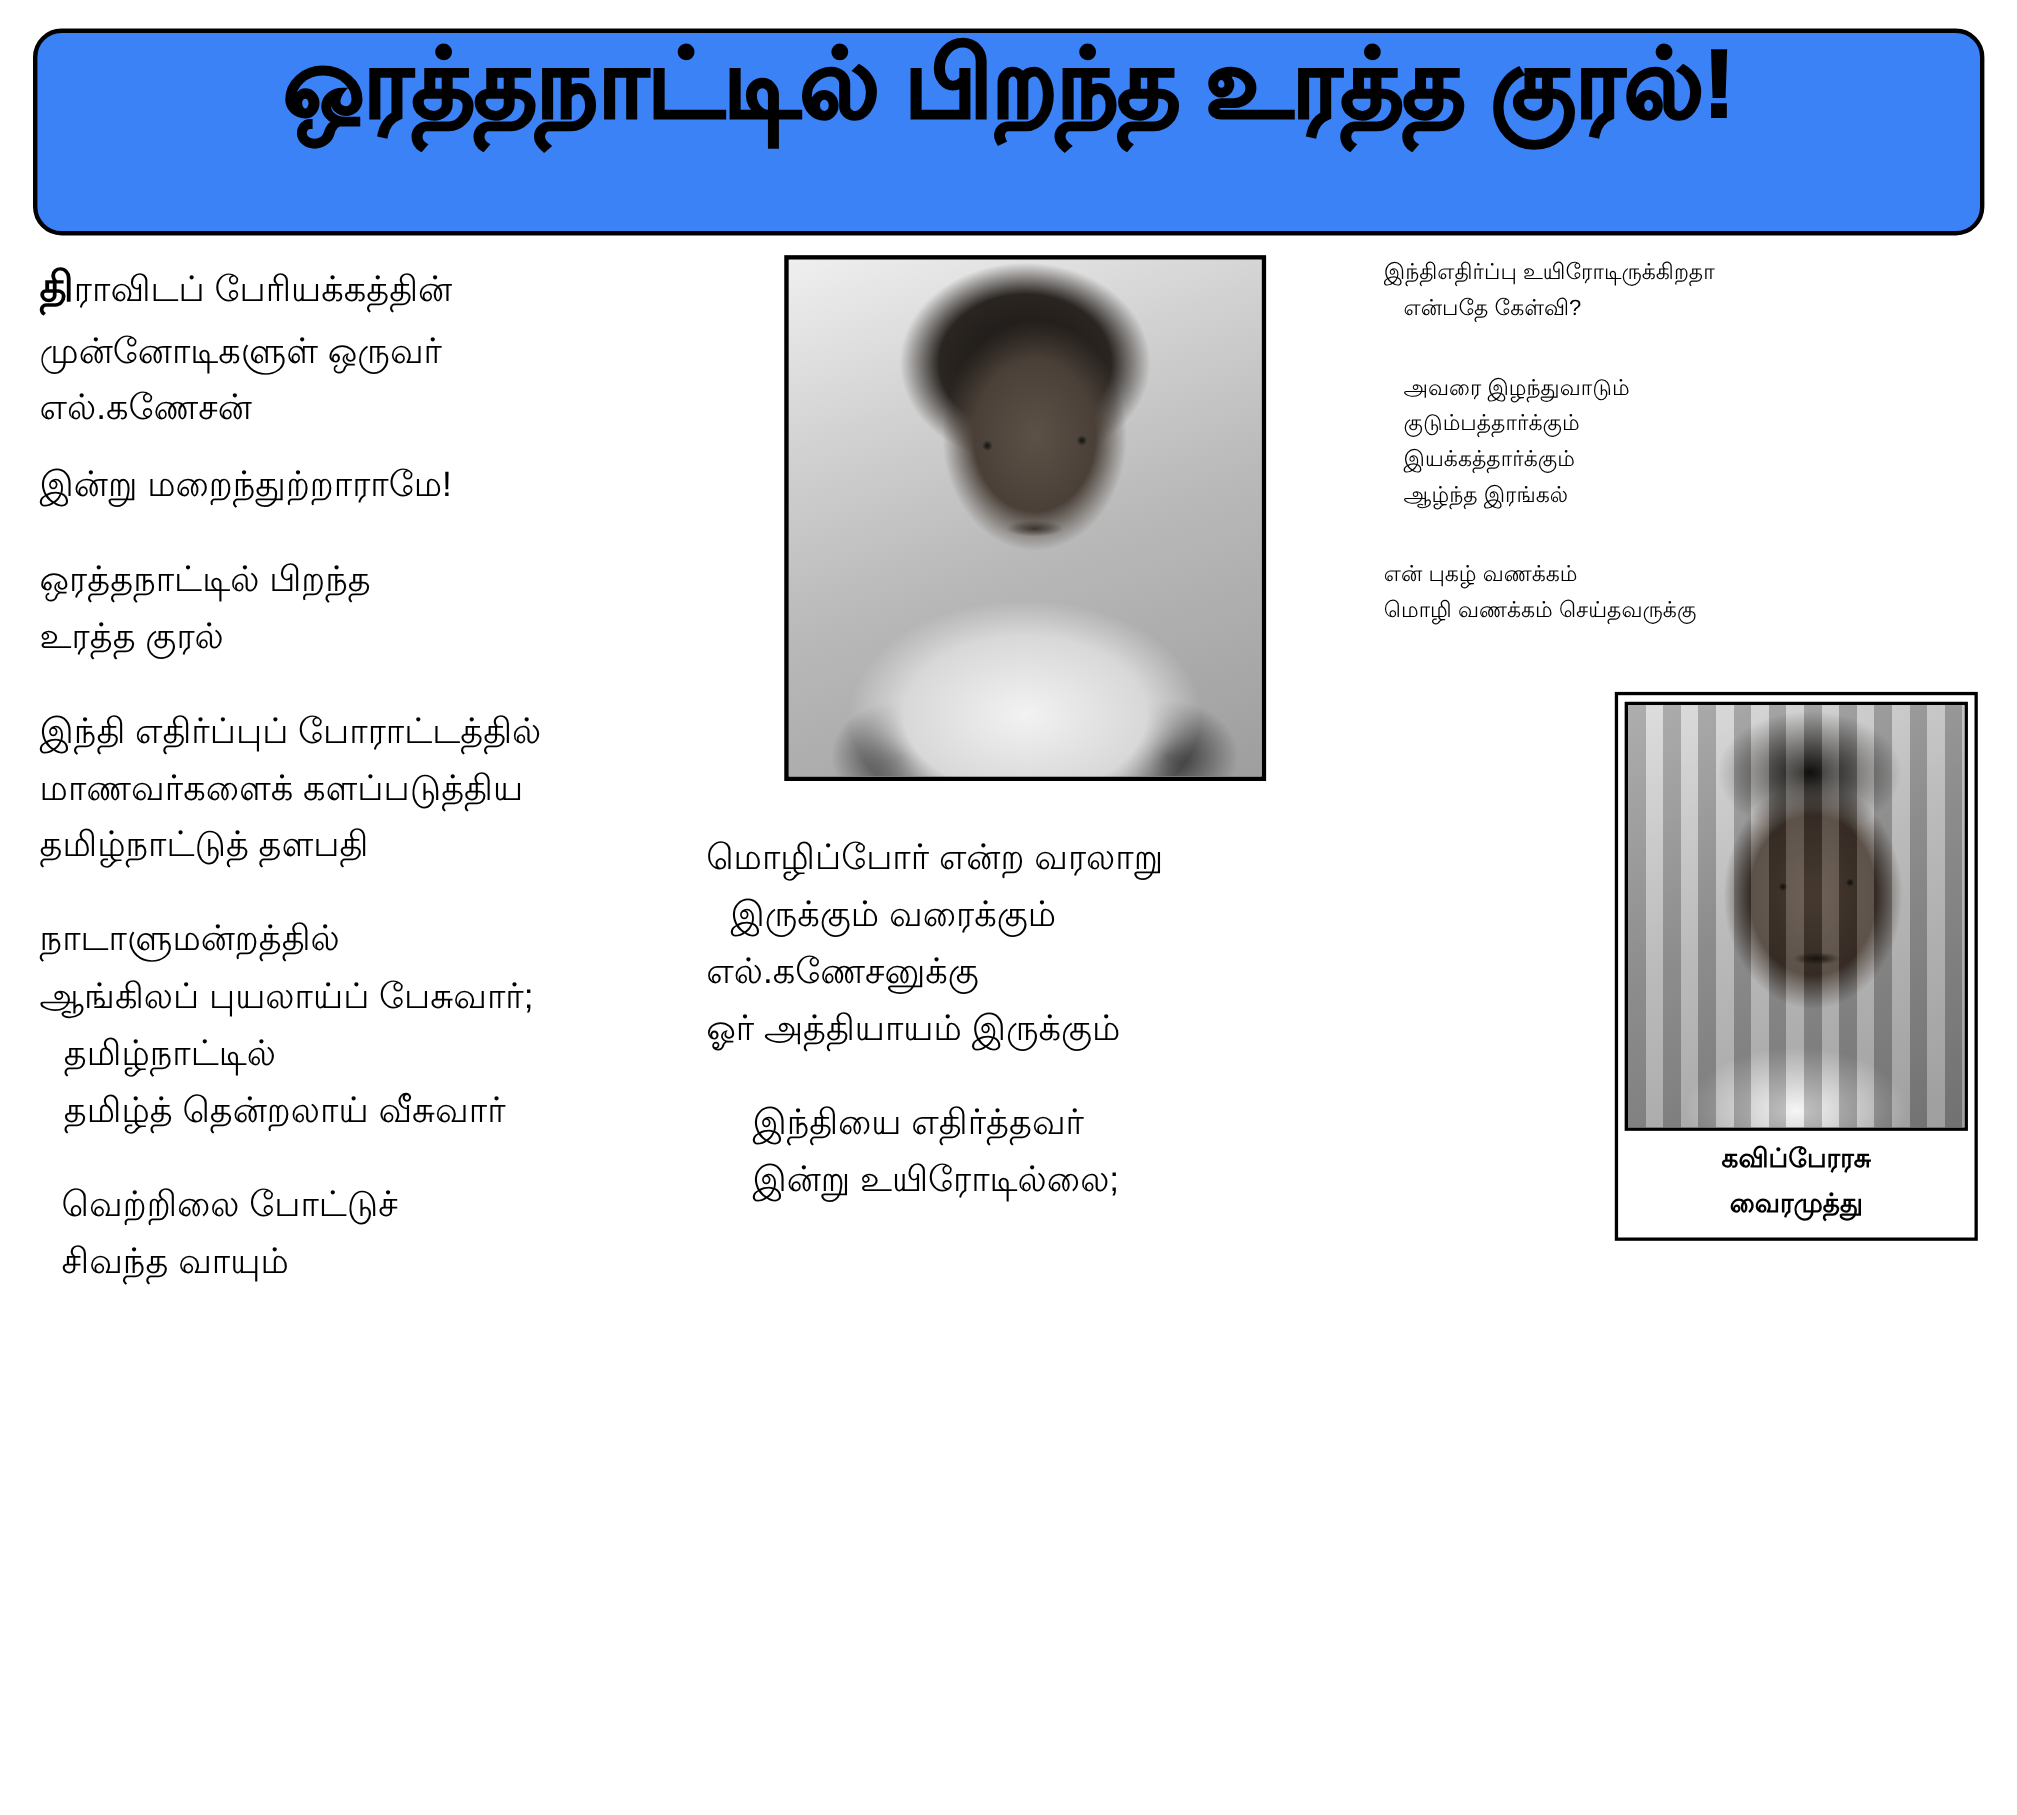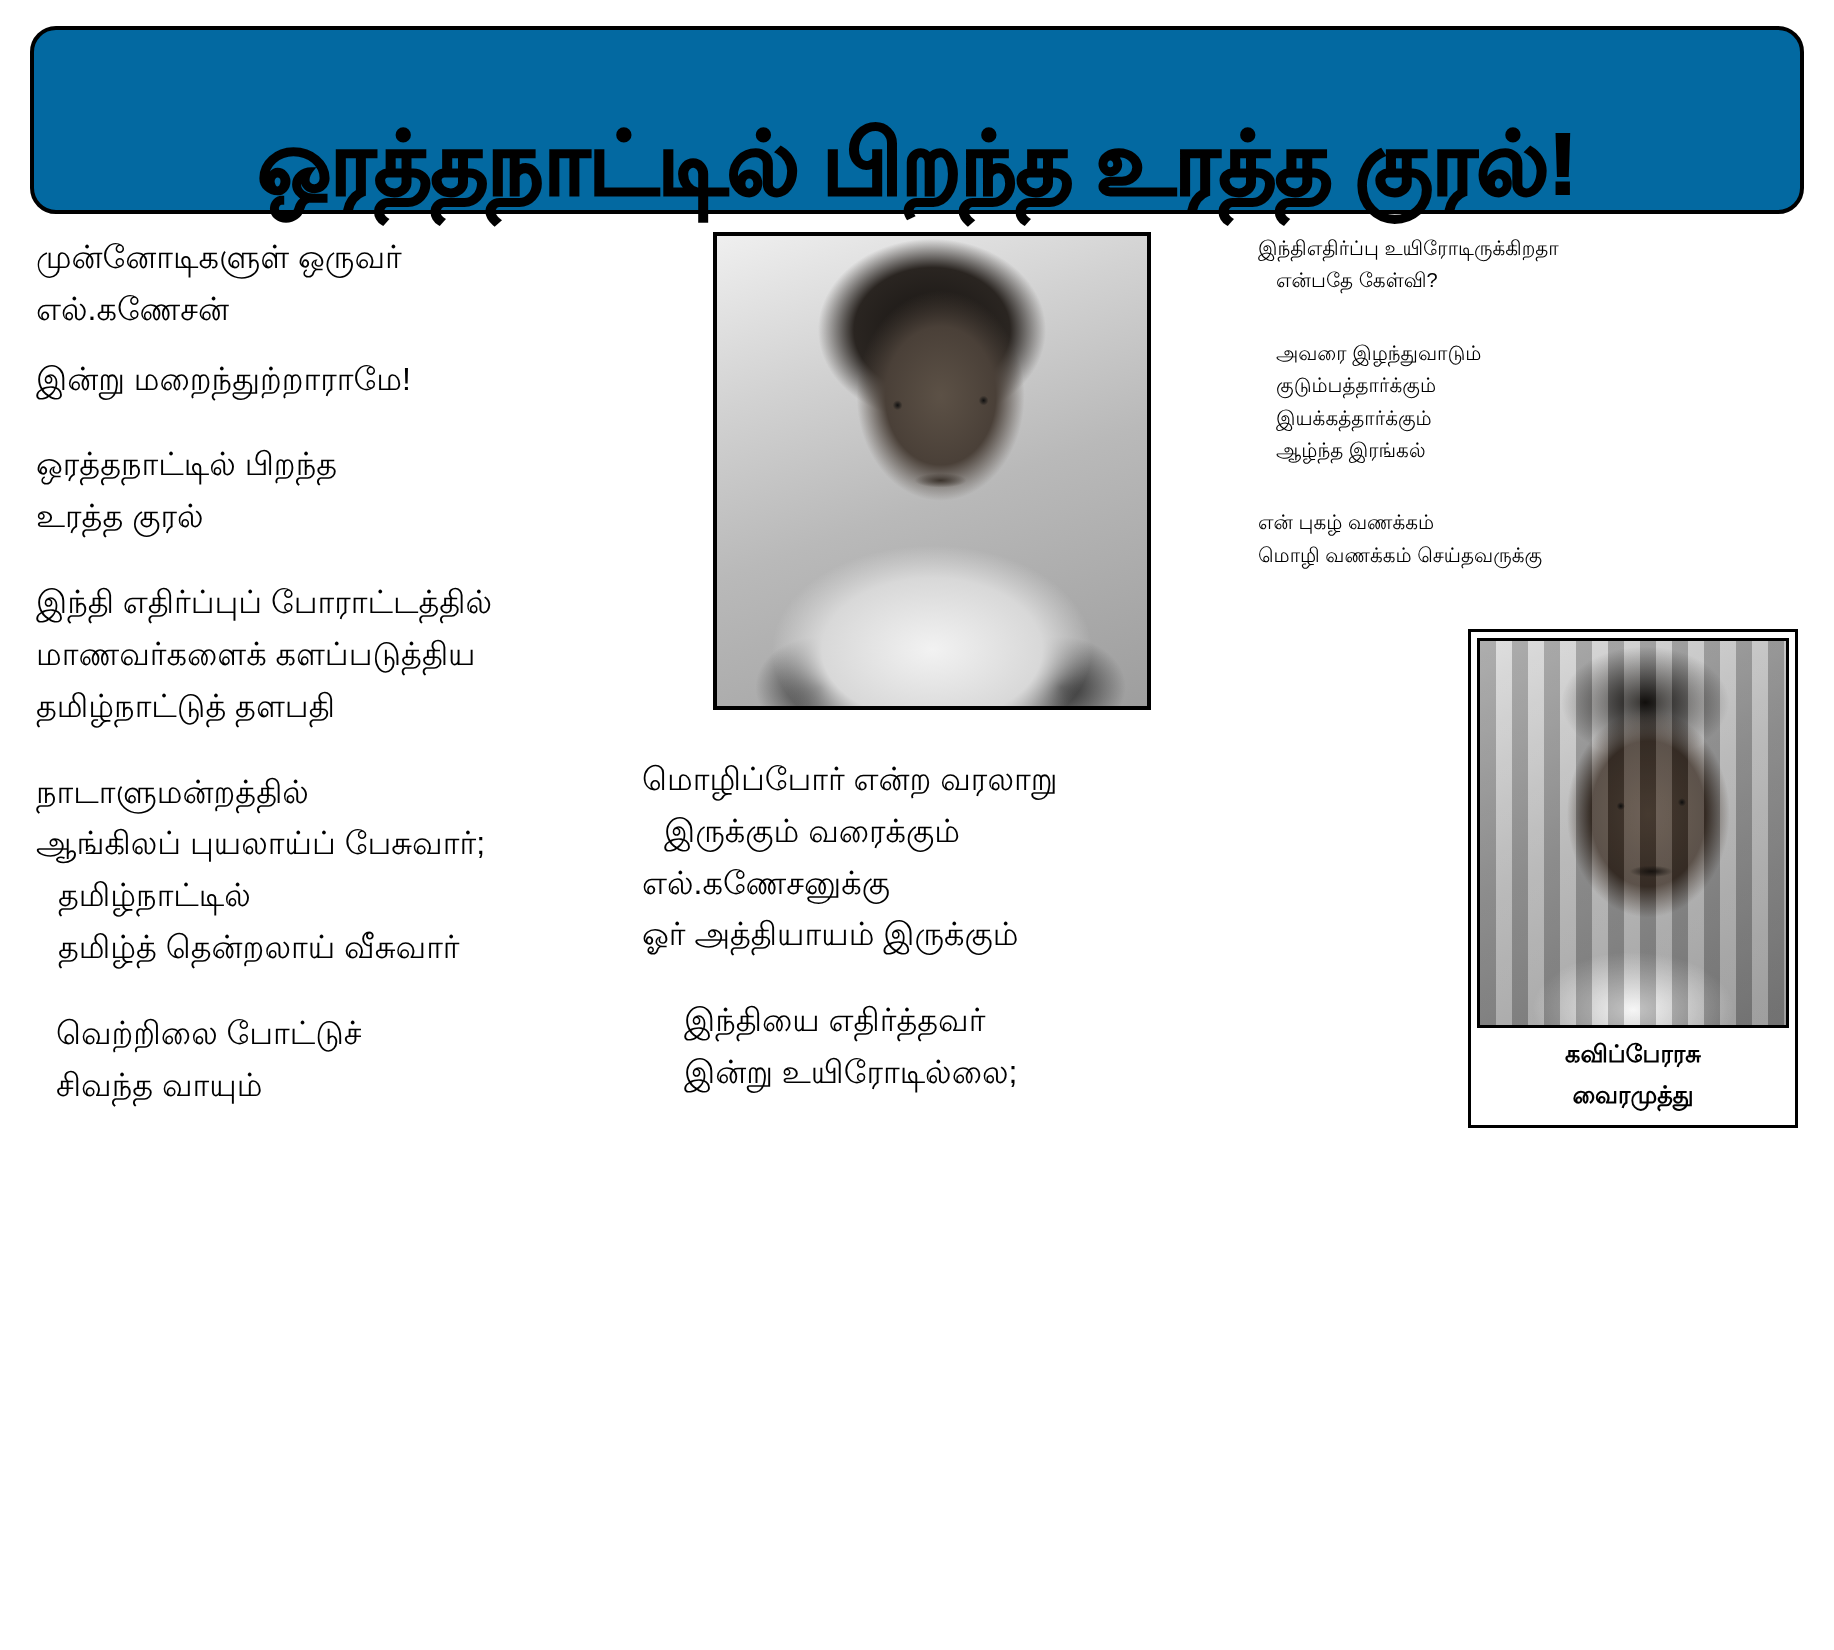--- a/index.html
+++ b/index.html
@@ -26,23 +26,23 @@
   }
 
   
   .headline-banner {
     position: relative;
     margin: 8px 8px 0 8px;
     border: 4px solid #000;
     border-radius: 26px;
     height: 180px;
     display: flex;
-    align-items: flex-end;
+    align-items: flex-start;
     justify-content: center;
-    background: #0369a1;
+    background: #3b82f6;
   }
   .headline-text {
     font-family: "Liberation Sans", sans-serif;
     font-weight: bold;
     font-size: 88px;
     line-height: 1.05;
     letter-spacing: -1px;
     text-align: center;
     white-space: nowrap;
     -webkit-text-stroke: 2px #000;
@@ -163,20 +163,21 @@
 
   <div class="headline-banner">
     <div class="headline-text">ஒரத்தநாட்டில் பிறந்த உரத்த குரல்!</div>
   </div>
 
   <div class="columns">
 
     <div class="col col-left">
 
       <div class="stanza">
+        <div class="line"><span class="dropcap">தி</span><span>ராவிடப் பேரியக்கத்தின்</span></div>
         <div class="line">முன்னோடிகளுள் ஒருவர்</div>
         <div class="line">எல்.கணேசன்</div>
         <div class="line" style="height:18px"></div>
         <div class="line">இன்று மறைந்துற்றாராமே!</div>
       </div>
 
       <div class="stanza">
         <div class="line">ஒரத்தநாட்டில் பிறந்த</div>
         <div class="line">உரத்த குரல்</div>
       </div>

